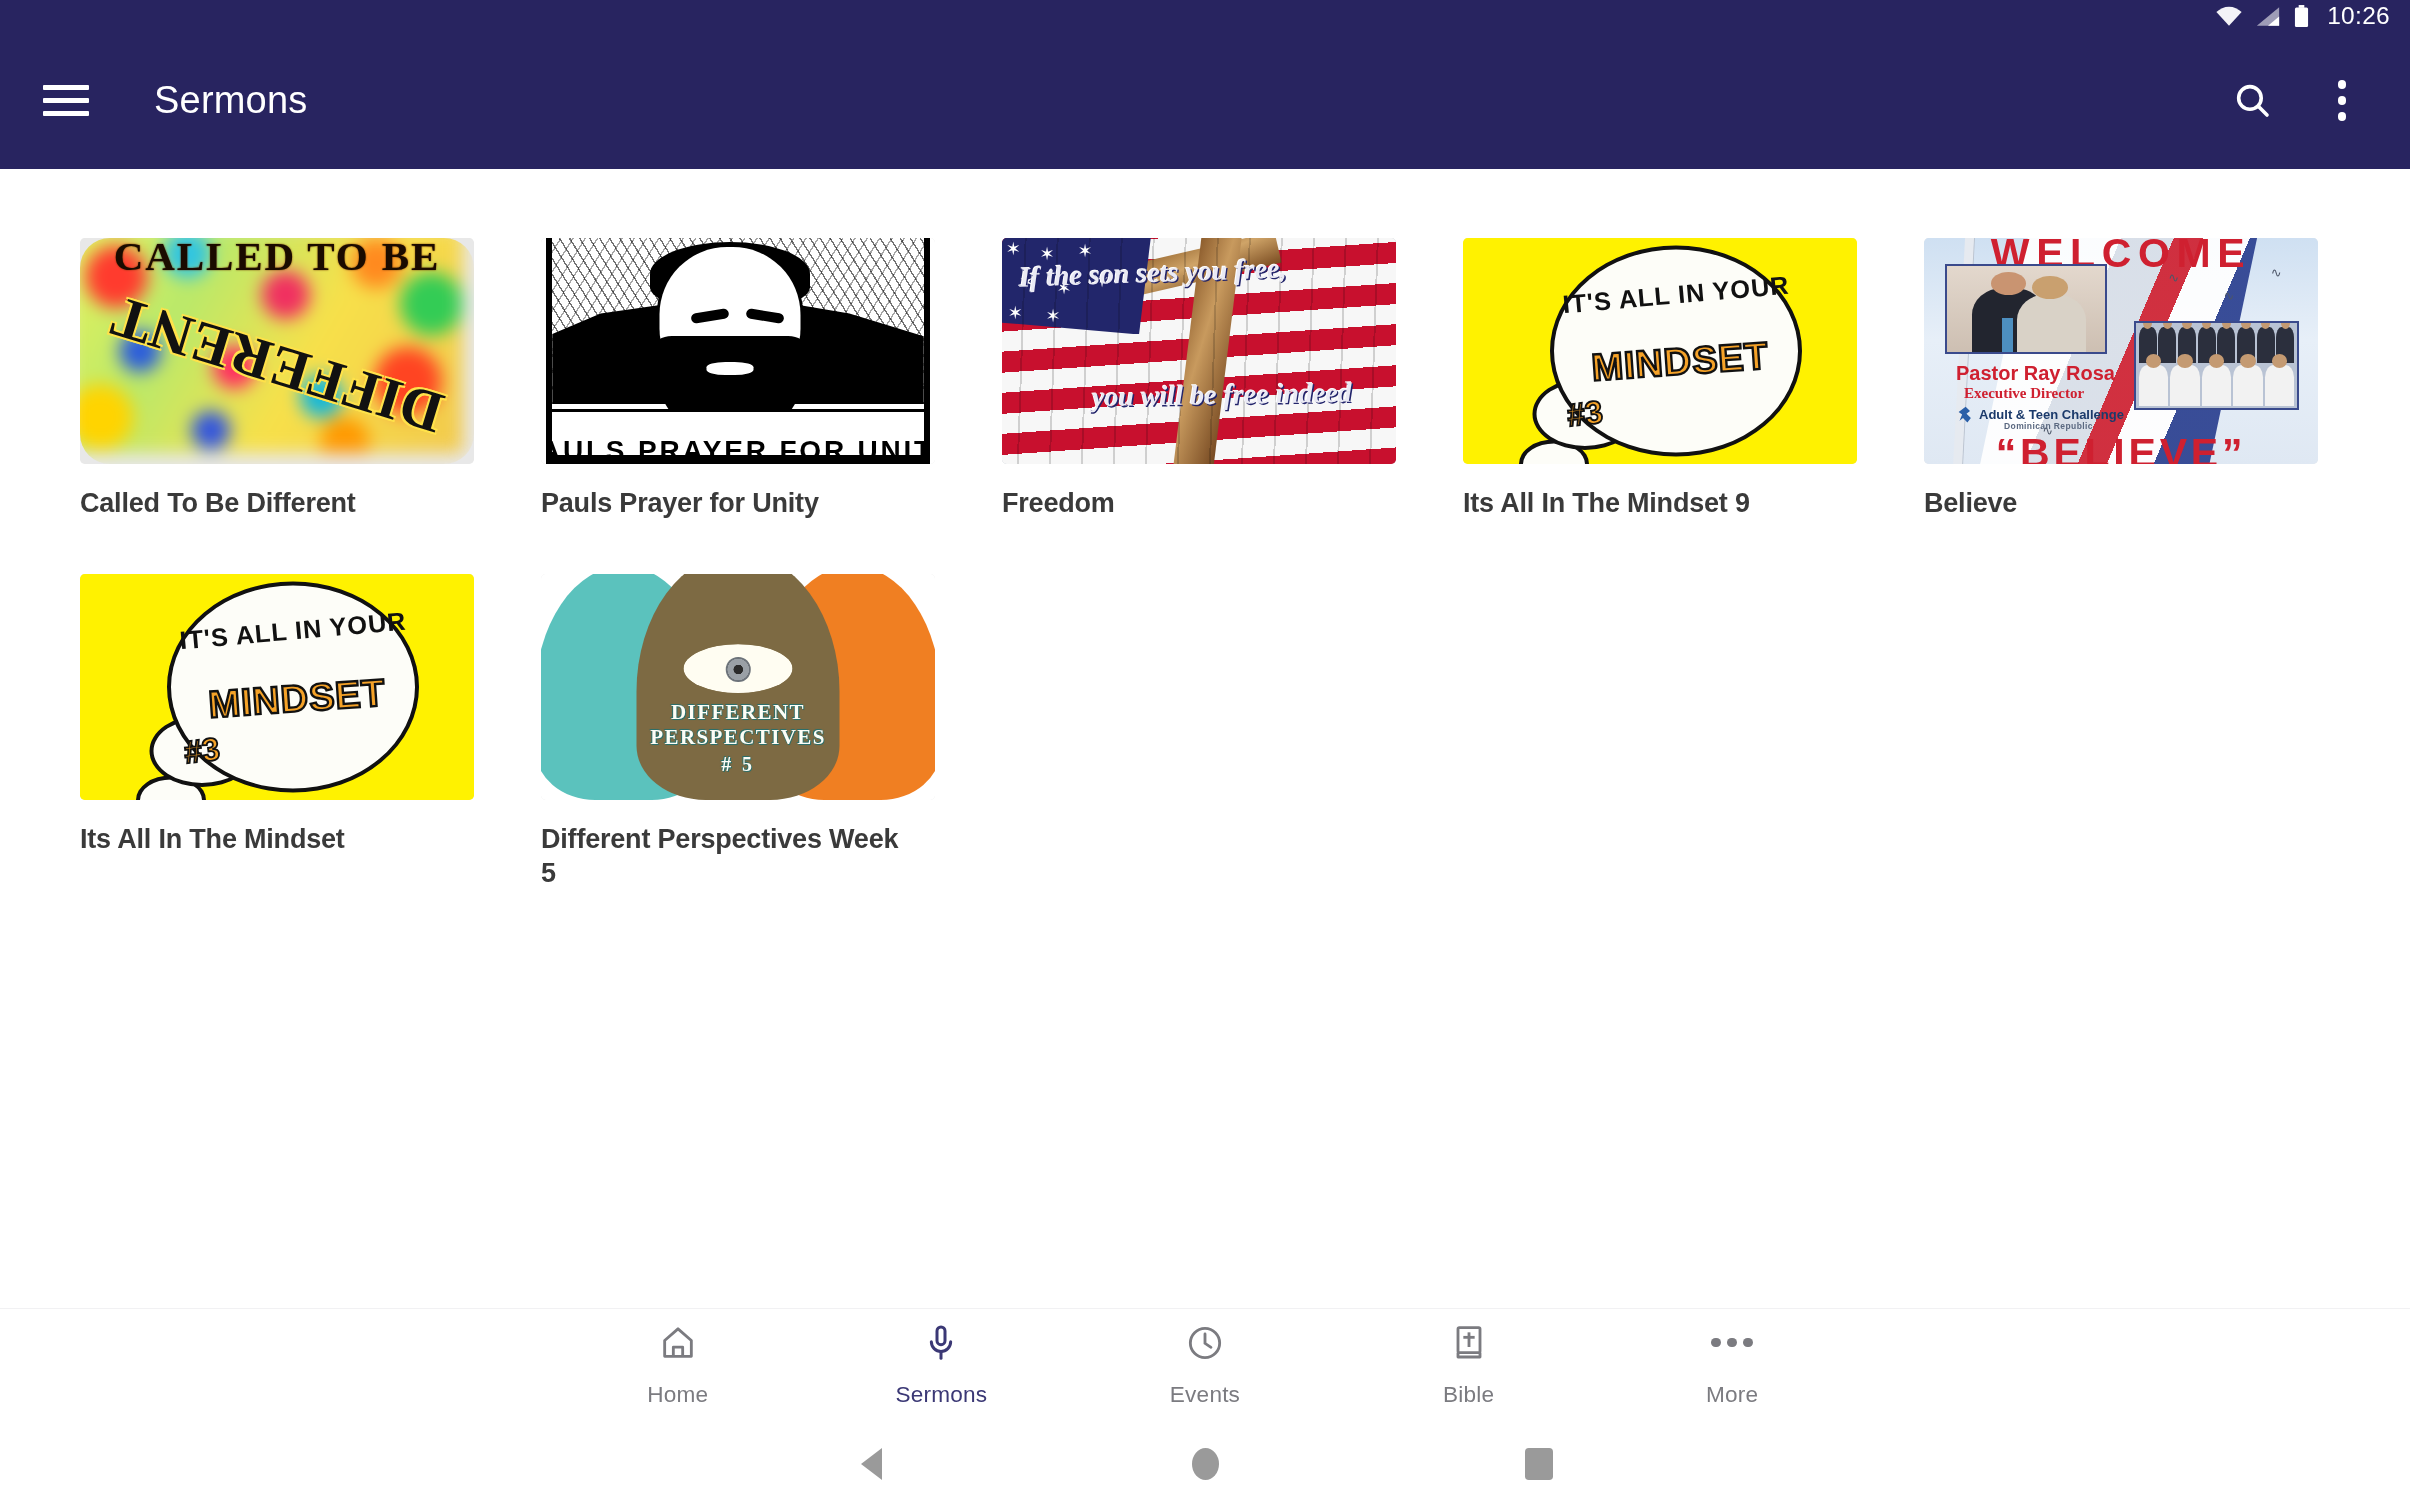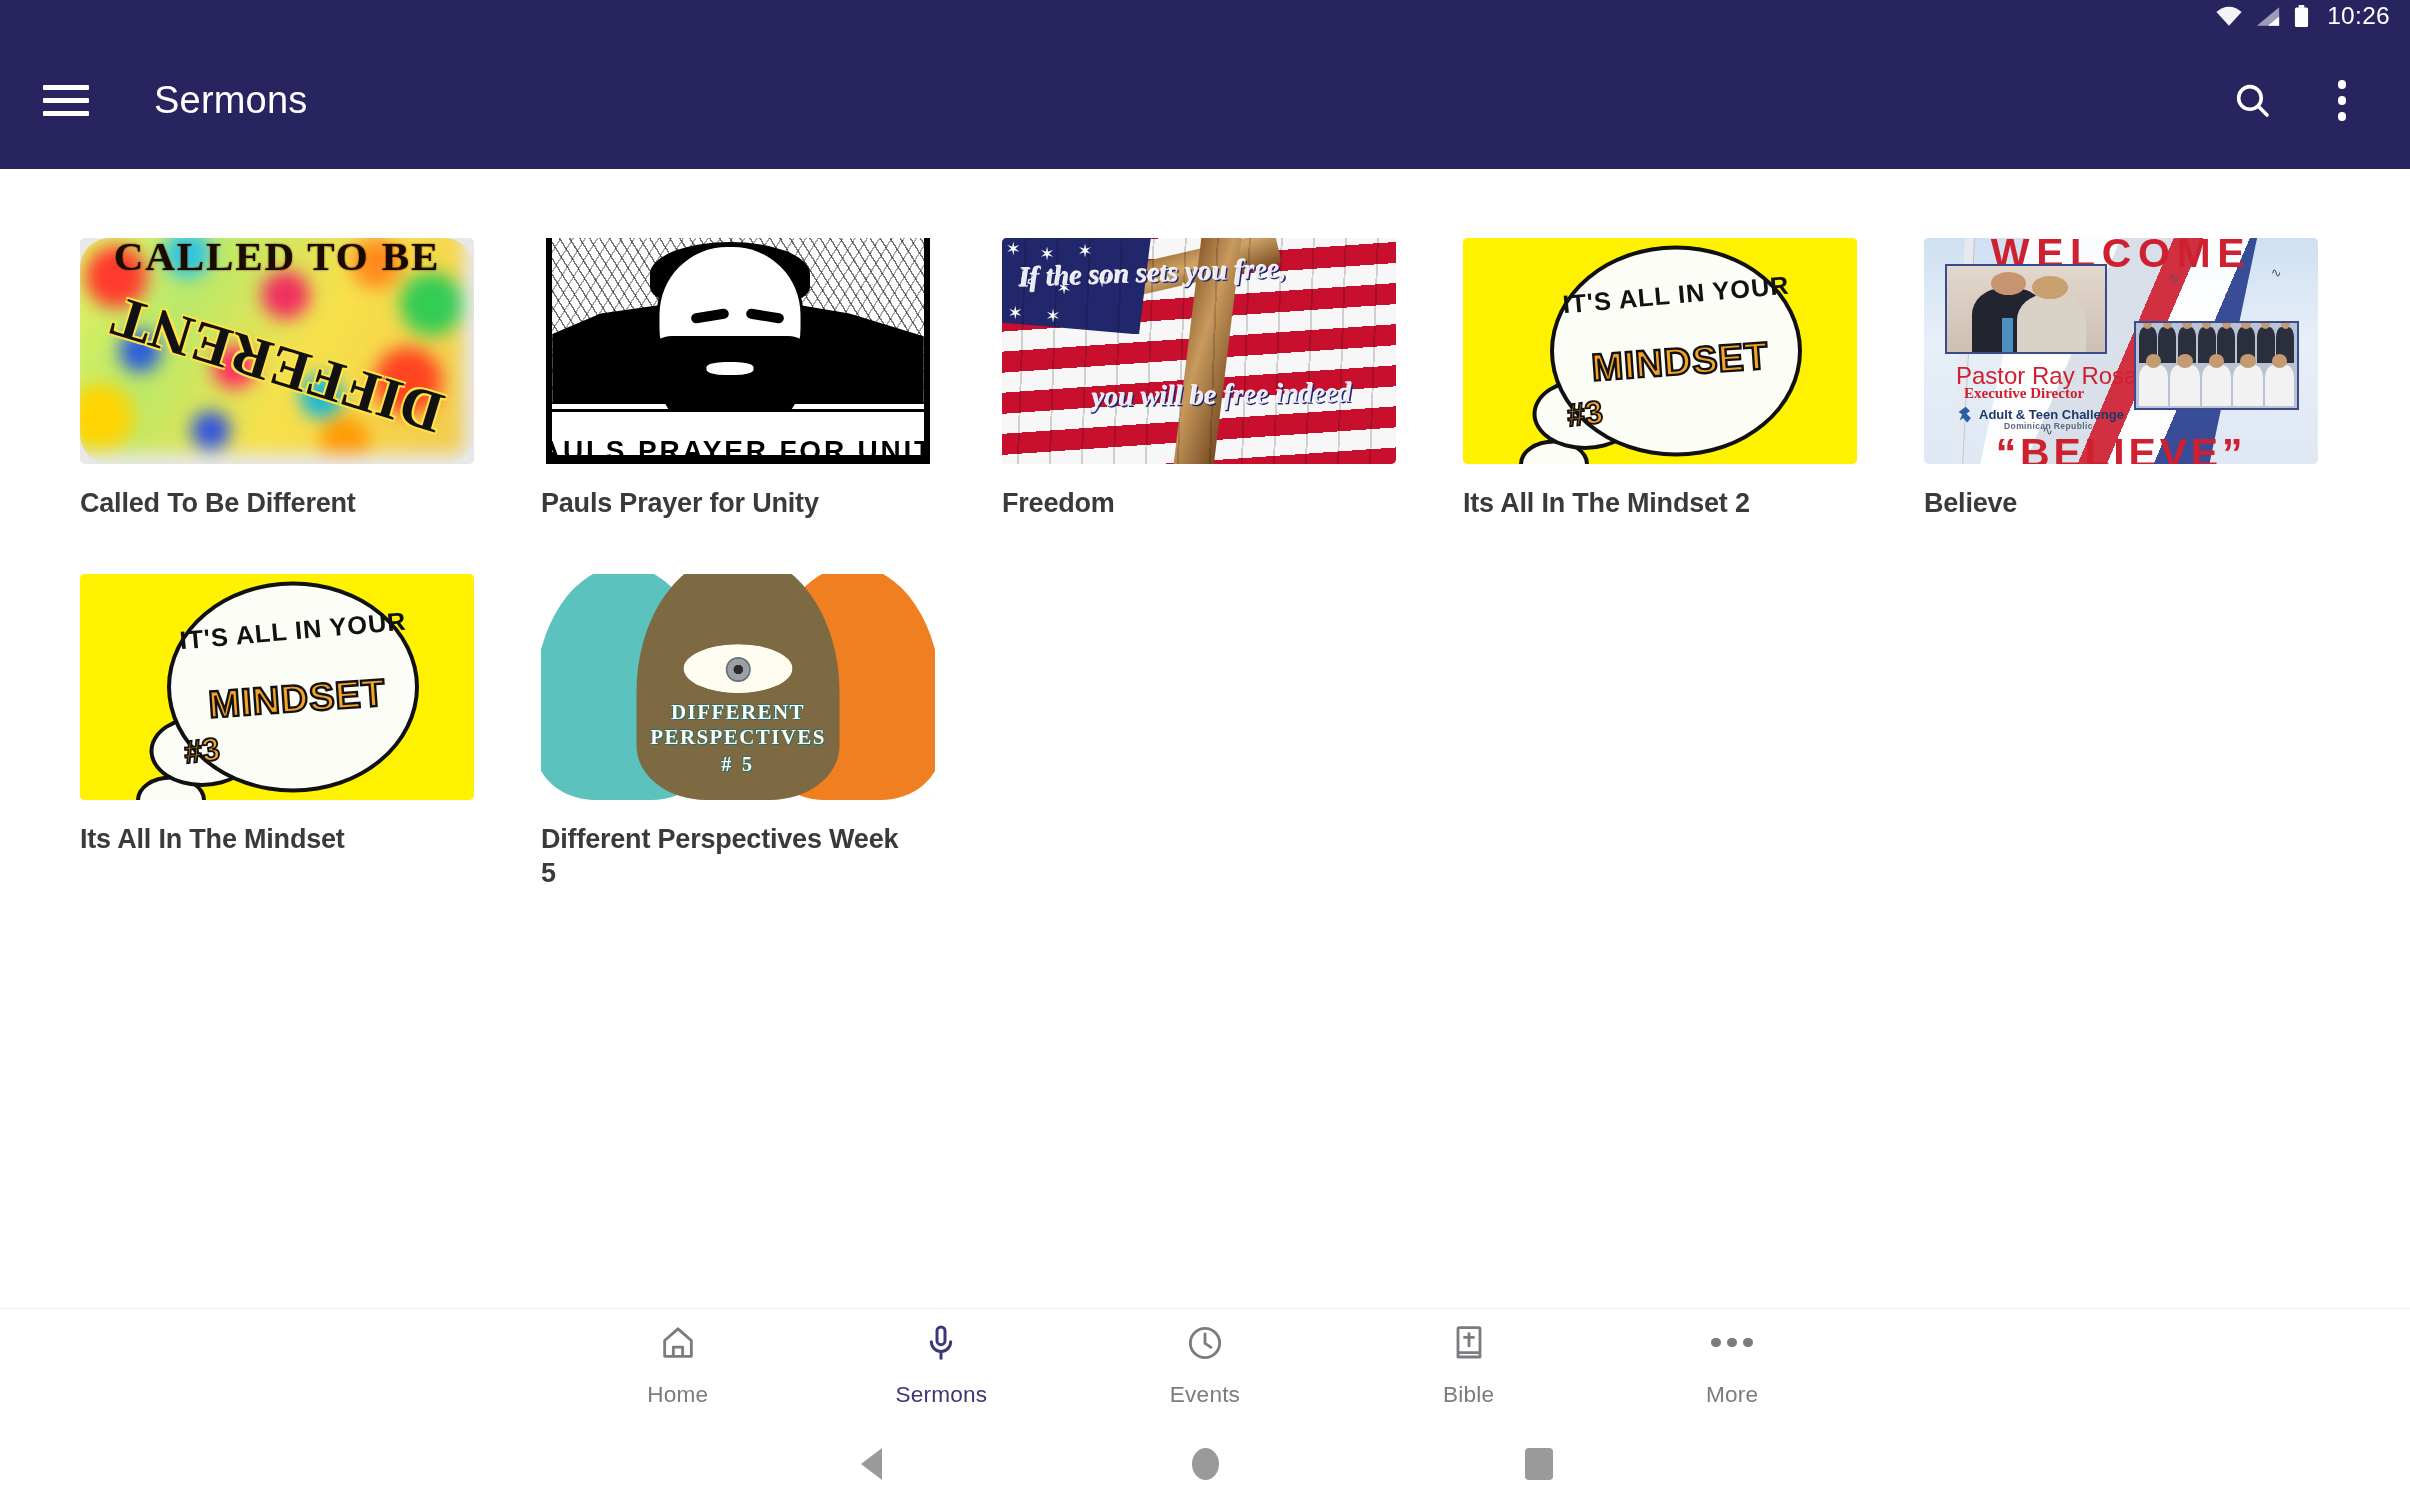--- a/index.html
+++ b/index.html
@@ -320,21 +320,21 @@
   .bl-photo .man { position:absolute; left:16%; bottom:0; width:46%; height:74%;
     background:#22252f; border-radius:42% 42% 0 0; }
   .bl-photo .man::before { content:""; position:absolute; left:26%; top:-26%; width:48%; height:36%;
     background:#c99471; border-radius:50%; }
   .bl-photo .woman { position:absolute; right:12%; bottom:0; width:44%; height:68%;
     background:#d9d2c7; border-radius:44% 44% 0 0; }
   .bl-photo .woman::before { content:""; position:absolute; left:22%; top:-30%; width:52%; height:40%;
     background:#c9a06f; border-radius:50%; }
   .bl-photo .tie { position:absolute; left:35%; bottom:0; width:7%; height:40%; background:#4d8fc0; }
   .bl-name {
-    position:absolute; left:32px; top:124px; font-size:24px; font-weight:normal;
+    position:absolute; left:32px; top:124px; font-size:20px; font-weight:bold;
     color:#cf2030; white-space:nowrap;
   }
   .bl-role {
     position:absolute; left:40px; top:147px; font-size:15px; font-weight:bold;
     color:#cf2030; white-space:nowrap;font-family:Liberation Serif, serif;
   }
   .bl-org {
     position:absolute; left:55px; top:169px; font-size:13px; font-weight:bold;
     color:#1b3a6b; white-space:nowrap;
   }
@@ -529,21 +529,21 @@
       <div class="thumb">
         <div class="art-mindset">
           <div class="bubble-sm"></div>
           <div class="bubble-mid"></div>
           <div class="bubble-big"></div>
           <div class="ms-its">IT'S ALL IN YOUR</div>
           <div class="ms-word">MINDSET</div>
           <div class="ms-num">#3</div>
         </div>
       </div>
-      <div class="card-title">Its All In The Mindset 2</div>
+      <div class="card-title">Its All In The Mindset 9</div>
     </div>
 
     <div class="card">
       <div class="thumb">
         <div class="art-believe">
           <div class="flagband"></div>
           <div class="pole"></div>
           <span class="bl-bird" style="left:14%;top:26%;">∿</span>
           <span class="bl-bird" style="left:62%;top:14%;">∿</span>
           <span class="bl-bird" style="left:76%;top:22%;">∿</span>

